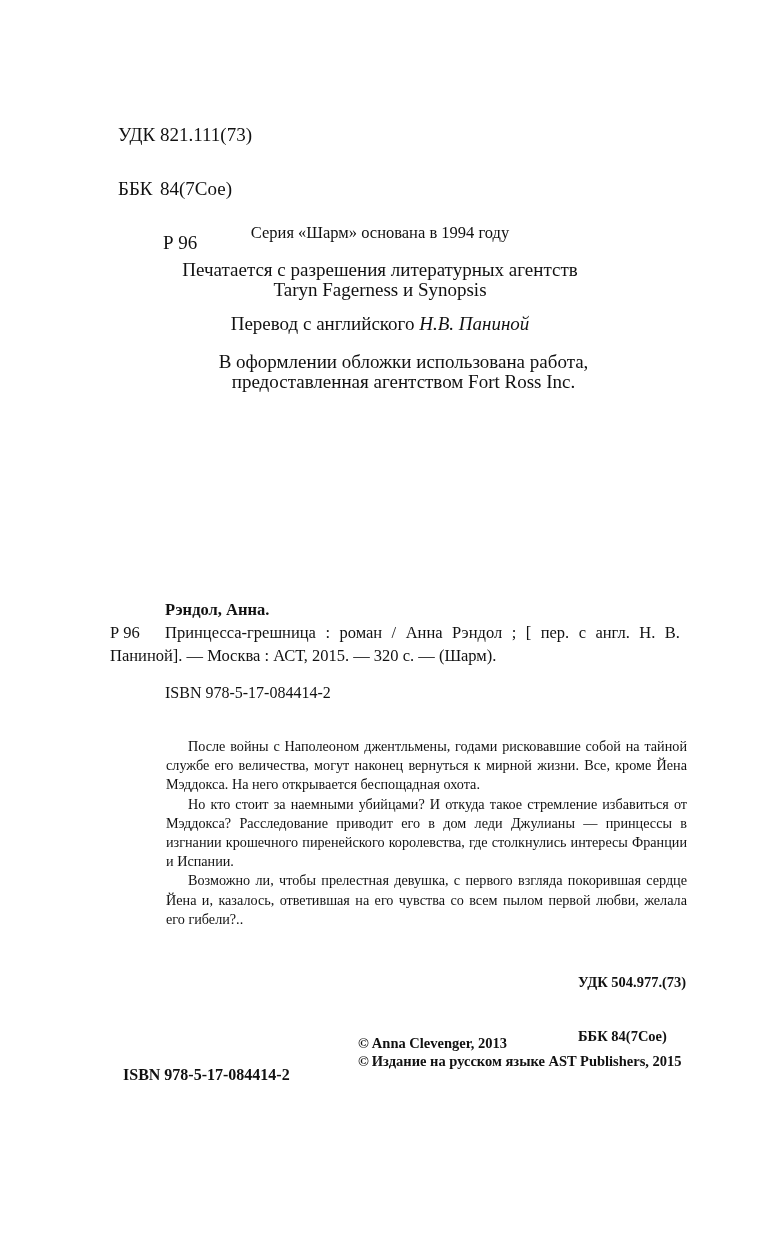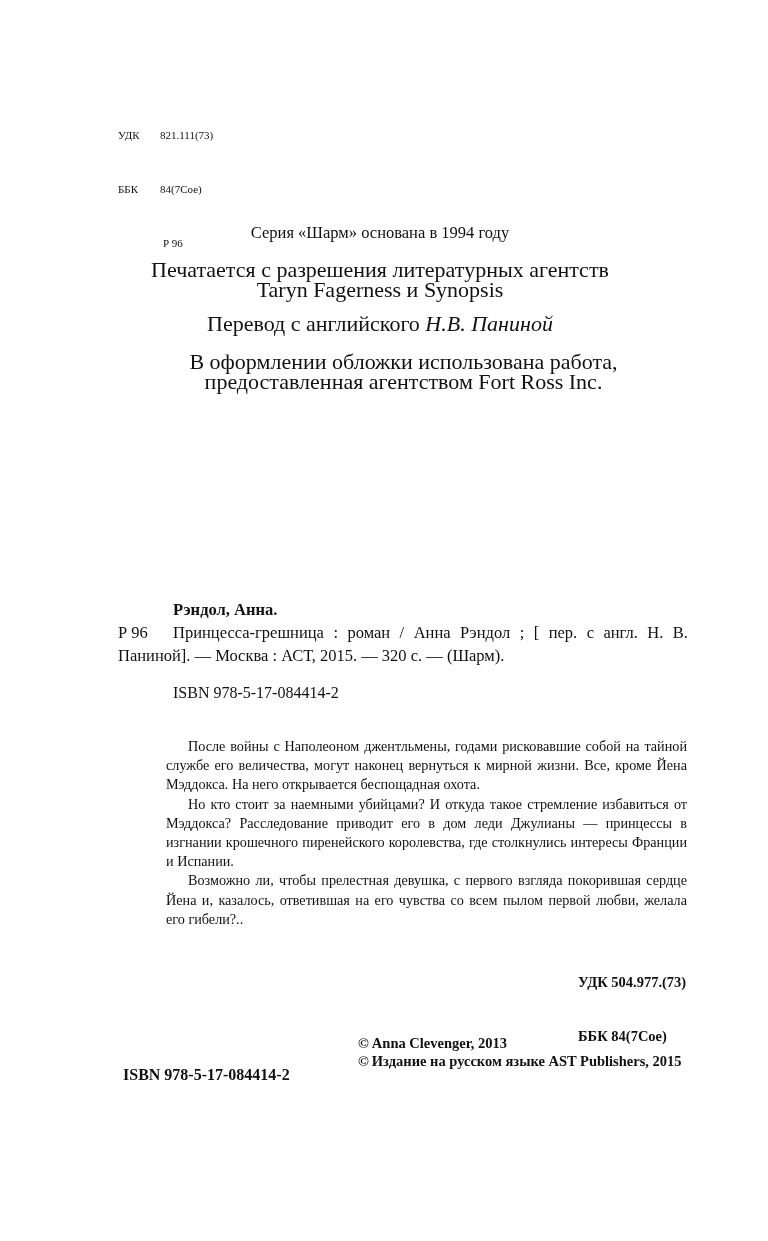--- a/index.html
+++ b/index.html
@@ -19,21 +19,21 @@
   .page {
     position: absolute;
     inset: 0;
   }
 
   
   .udk-block {
     position: absolute;
     left: 118px;
     top: 90px;
-    font-size: 11px;
+    font-size: 19px;
     line-height: 18px;
     white-space: pre;
   }
   .udk-row {
     display: block;
   }
   .udk-label {
     display: inline-block;
     width: 42px;
   }
@@ -60,42 +60,42 @@
     line-height: 22px;
     margin-bottom: 10px;
   }
   .title-orig {
     font-size: 18px;
     line-height: 24px;
     letter-spacing: 0.3px;
     margin-bottom: 14px;
   }
   .credit {
-    font-size: 22px;
+    font-size: 19px;
     line-height: 20px;
     margin-top: 14px;
   }
   .credit .l2 {
     display: block;
   }
   .credit em {
     font-style: italic;
   }
   .credit-agency {
     margin-top: 16px;
   }
   .credit-cover {
     margin-top: 18px;
     padding-left: 47px;
   }
 
   
   .cip {
     position: absolute;
-    left: 118px;
+    left: 110px;
     top: 598px;
     width: 570px;
     font-size: 16.5px;
     line-height: 23px;
   }
   .cip-author {
     font-weight: bold;
     margin-left: 55px;
   }
   .cip-body {

